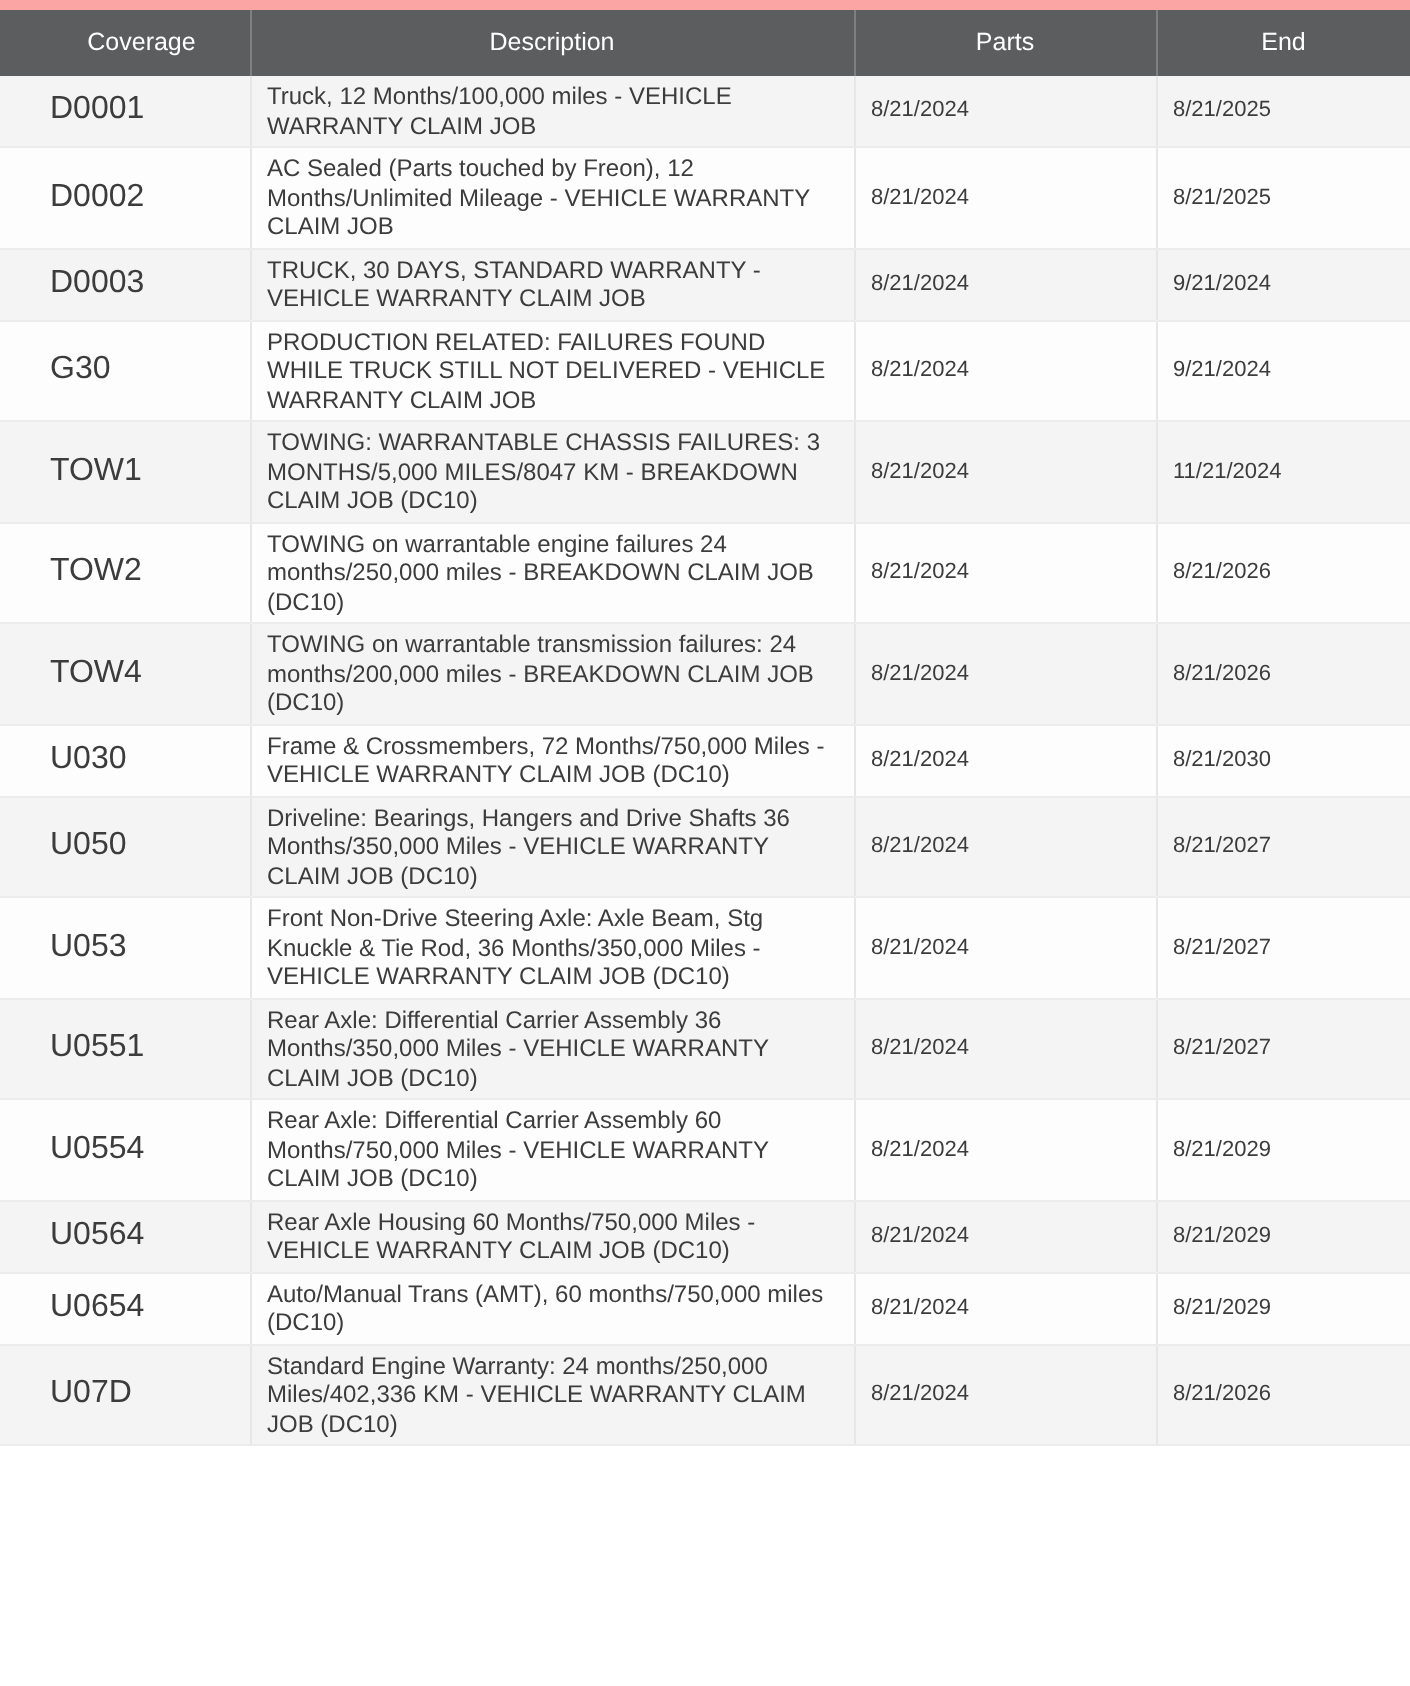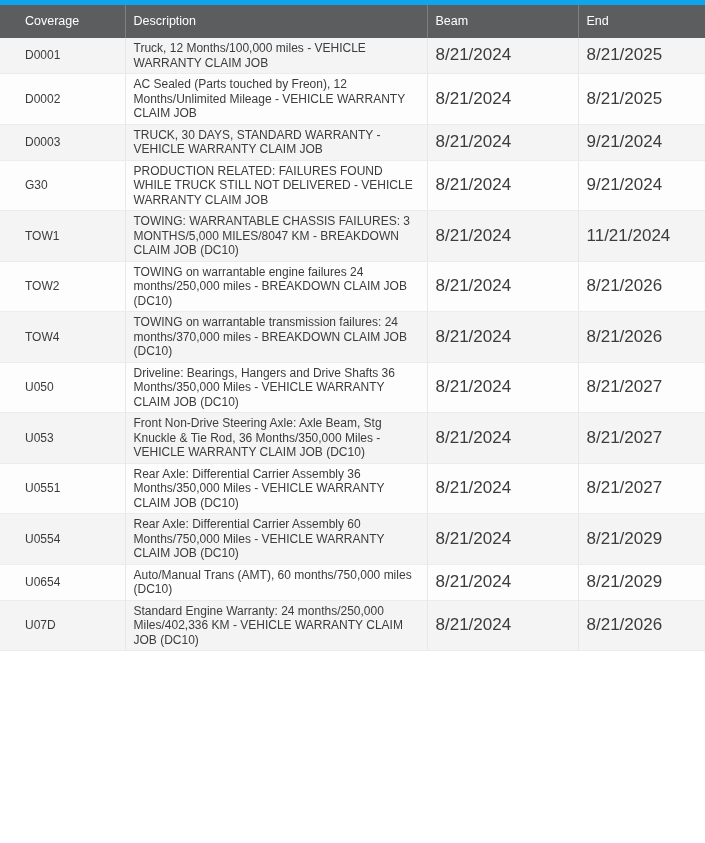--- a/index.html
+++ b/index.html
@@ -23,23 +23,23 @@
   table.coverage-grid col.c-coverage { width: 125px; }
   table.coverage-grid col.c-desc     { width: 302px; }
   table.coverage-grid col.c-start    { width: 151px; }
   table.coverage-grid col.c-end      { width: 127px; }
 
   table.coverage-grid thead th {
     background: #5c5d5f;
     color: #ffffff;
     font-weight: normal;
     font-size: 12.5px;
-    text-align: left;
+    text-align: center;
     padding: 9px 8px 10px 8px;
-    border-top: 5px solid #0ea5e9;
+    border-top: 5px solid #fca5a5;
     border-left: 1px solid #7e7f81;
     vertical-align: middle;
   }
   table.coverage-grid thead th:first-child {
     border-left: none;
     padding-left: 25px;
   }
 
   table.coverage-grid tbody td {
     color: #3c3c3c;
@@ -50,39 +50,39 @@
     border-bottom: 1px solid #ececec;
     word-wrap: break-word;
   }
   table.coverage-grid tbody td:first-child {
     border-left: none;
     padding-left: 25px;
   }
   table.coverage-grid tbody tr:nth-child(odd) td  { background: #f4f4f5; }
   table.coverage-grid tbody tr:nth-child(even) td { background: #fdfdfd; }
 
-  td.cell-coverage { font-size: 12px; }
-  td.cell-start, td.cell-end { font-size: 17px; }
+  td.cell-coverage { font-size: 16px; }
+  td.cell-start, td.cell-end { font-size: 11px; }
 </style>
 </head>
 <body>
 
 <div class="table-wrap">
   <table class="coverage-grid">
     <colgroup>
       <col class="c-coverage">
       <col class="c-desc">
       <col class="c-start">
       <col class="c-end">
     </colgroup>
     <thead>
       <tr>
         <th>Coverage</th>
         <th>Description</th>
-        <th>Beam</th>
+        <th>Parts</th>
         <th>End</th>
       </tr>
     </thead>
     <tbody id="coverage-rows">
         <tr>
           <td class="cell-coverage">D0001</td>
           <td class="cell-description">Truck, 12 Months/100,000 miles - VEHICLE WARRANTY CLAIM JOB</td>
           <td class="cell-start">8/21/2024</td>
           <td class="cell-end">8/21/2025</td>
         </tr>
@@ -111,23 +111,29 @@
           <td class="cell-end">11/21/2024</td>
         </tr>
         <tr>
           <td class="cell-coverage">TOW2</td>
           <td class="cell-description">TOWING on warrantable engine failures 24 months/250,000 miles - BREAKDOWN CLAIM JOB (DC10)</td>
           <td class="cell-start">8/21/2024</td>
           <td class="cell-end">8/21/2026</td>
         </tr>
         <tr>
           <td class="cell-coverage">TOW4</td>
-          <td class="cell-description">TOWING on warrantable transmission failures: 24 months/370,000 miles - BREAKDOWN CLAIM JOB (DC10)</td>
+          <td class="cell-description">TOWING on warrantable transmission failures: 24 months/200,000 miles - BREAKDOWN CLAIM JOB (DC10)</td>
           <td class="cell-start">8/21/2024</td>
           <td class="cell-end">8/21/2026</td>
+        </tr>
+        <tr>
+          <td class="cell-coverage">U030</td>
+          <td class="cell-description">Frame &amp; Crossmembers, 72 Months/750,000 Miles - VEHICLE WARRANTY CLAIM JOB (DC10)</td>
+          <td class="cell-start">8/21/2024</td>
+          <td class="cell-end">8/21/2030</td>
         </tr>
         <tr>
           <td class="cell-coverage">U050</td>
           <td class="cell-description">Driveline: Bearings, Hangers and Drive Shafts 36 Months/350,000 Miles - VEHICLE WARRANTY CLAIM JOB (DC10)</td>
           <td class="cell-start">8/21/2024</td>
           <td class="cell-end">8/21/2027</td>
         </tr>
         <tr>
           <td class="cell-coverage">U053</td>
           <td class="cell-description">Front Non-Drive Steering Axle: Axle Beam, Stg Knuckle &amp; Tie Rod, 36 Months/350,000 Miles - VEHICLE WARRANTY CLAIM JOB (DC10)</td>
@@ -140,20 +146,26 @@
           <td class="cell-start">8/21/2024</td>
           <td class="cell-end">8/21/2027</td>
         </tr>
         <tr>
           <td class="cell-coverage">U0554</td>
           <td class="cell-description">Rear Axle: Differential Carrier Assembly 60 Months/750,000 Miles - VEHICLE WARRANTY CLAIM JOB (DC10)</td>
           <td class="cell-start">8/21/2024</td>
           <td class="cell-end">8/21/2029</td>
         </tr>
         <tr>
+          <td class="cell-coverage">U0564</td>
+          <td class="cell-description">Rear Axle Housing 60 Months/750,000 Miles - VEHICLE WARRANTY CLAIM JOB (DC10)</td>
+          <td class="cell-start">8/21/2024</td>
+          <td class="cell-end">8/21/2029</td>
+        </tr>
+        <tr>
           <td class="cell-coverage">U0654</td>
           <td class="cell-description">Auto/Manual Trans (AMT), 60 months/750,000 miles (DC10)</td>
           <td class="cell-start">8/21/2024</td>
           <td class="cell-end">8/21/2029</td>
         </tr>
         <tr>
           <td class="cell-coverage">U07D</td>
           <td class="cell-description">Standard Engine Warranty: 24 months/250,000 Miles/402,336 KM - VEHICLE WARRANTY CLAIM JOB (DC10)</td>
           <td class="cell-start">8/21/2024</td>
           <td class="cell-end">8/21/2026</td>

